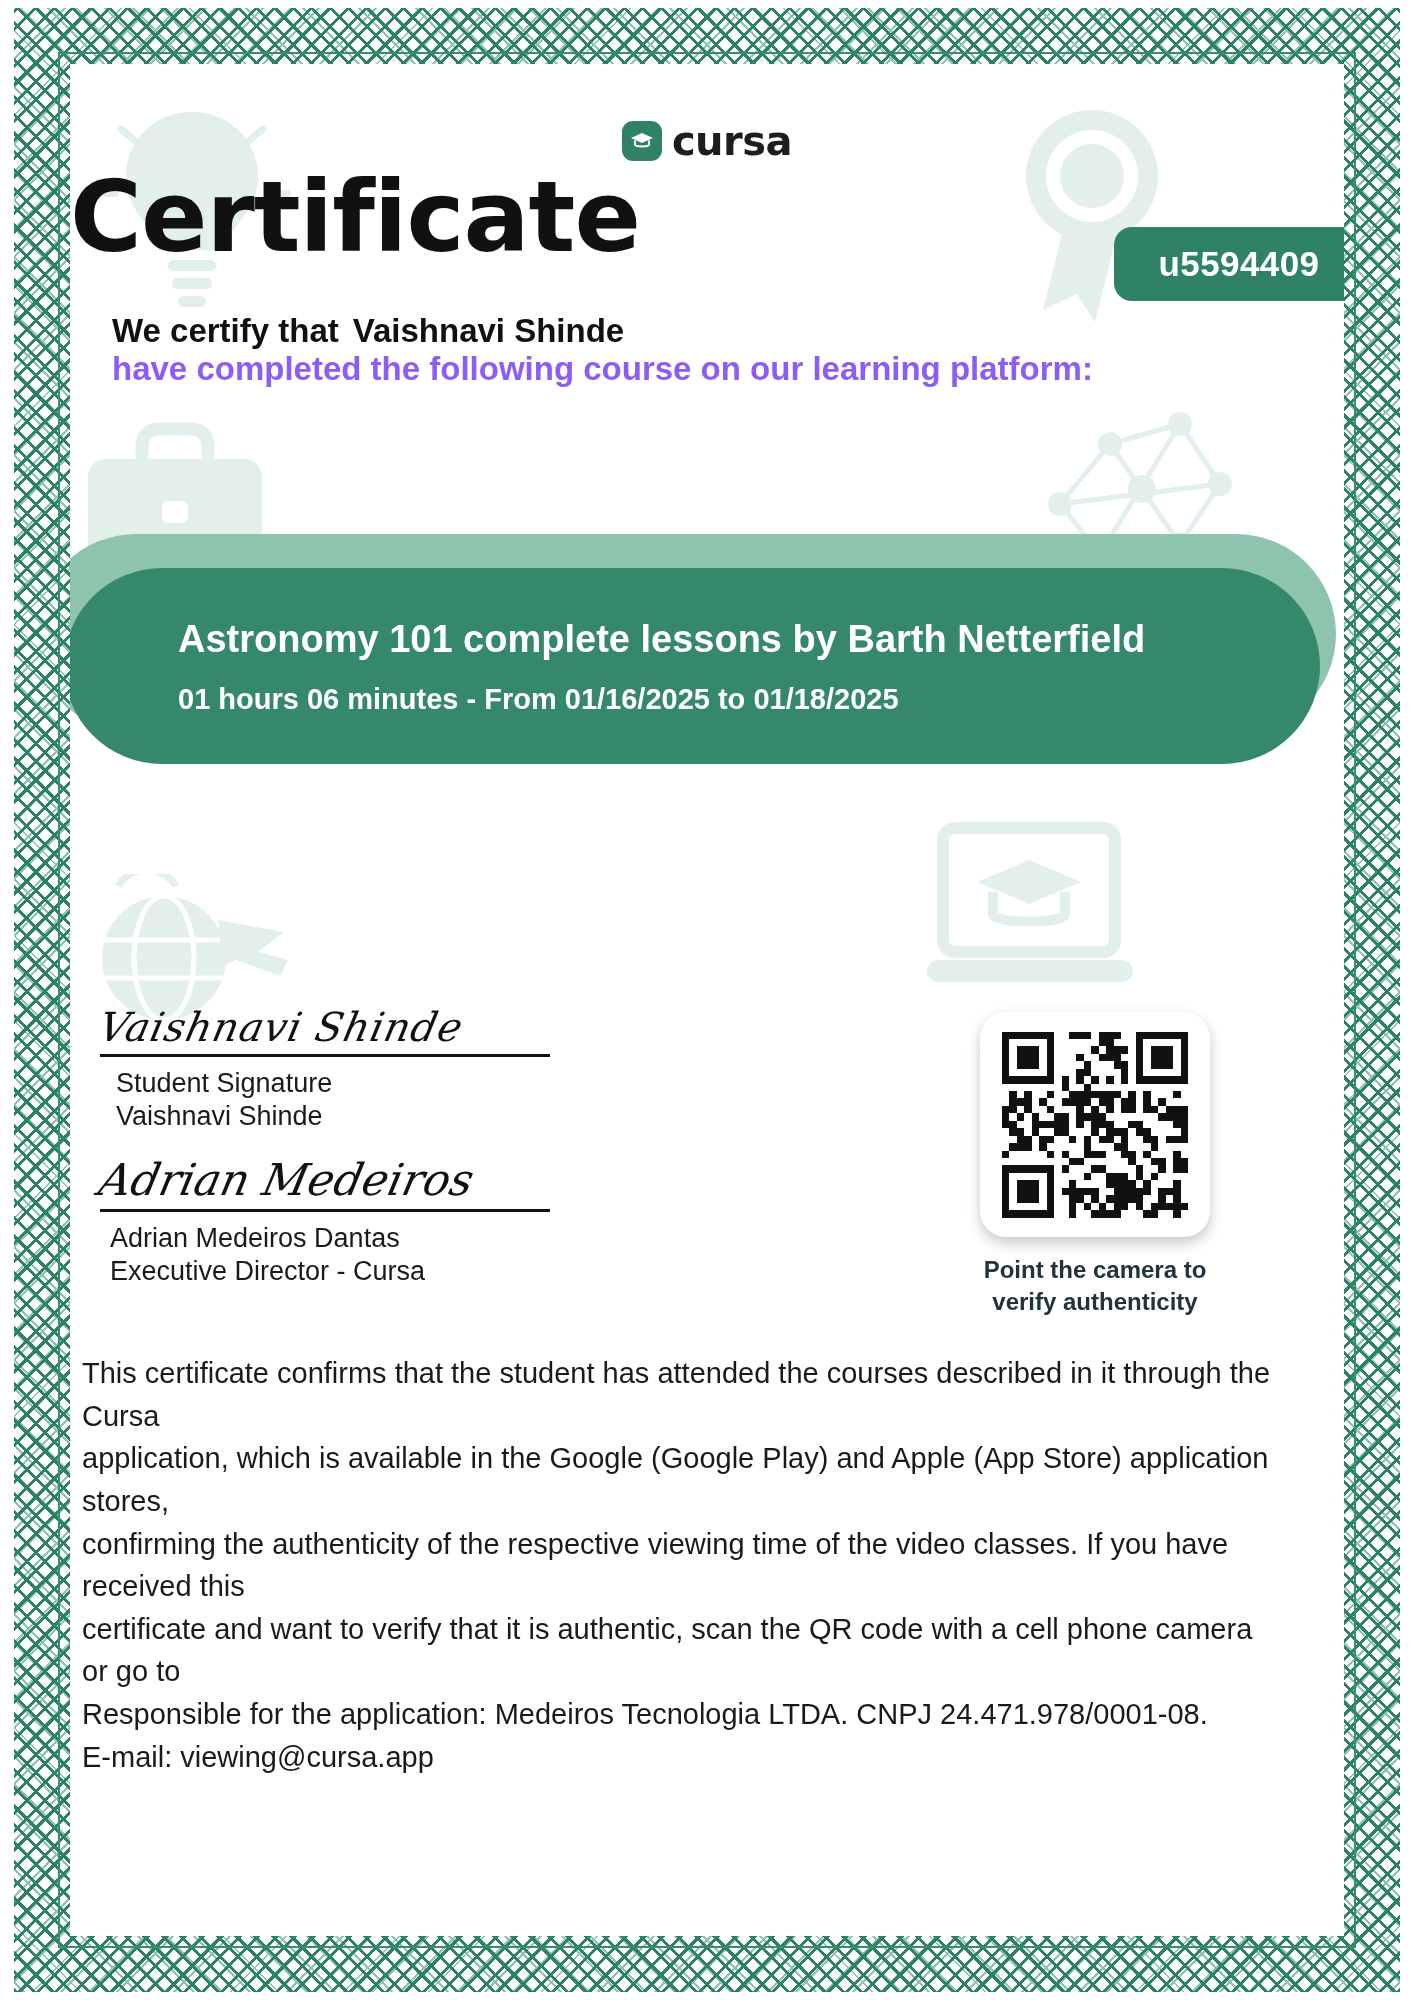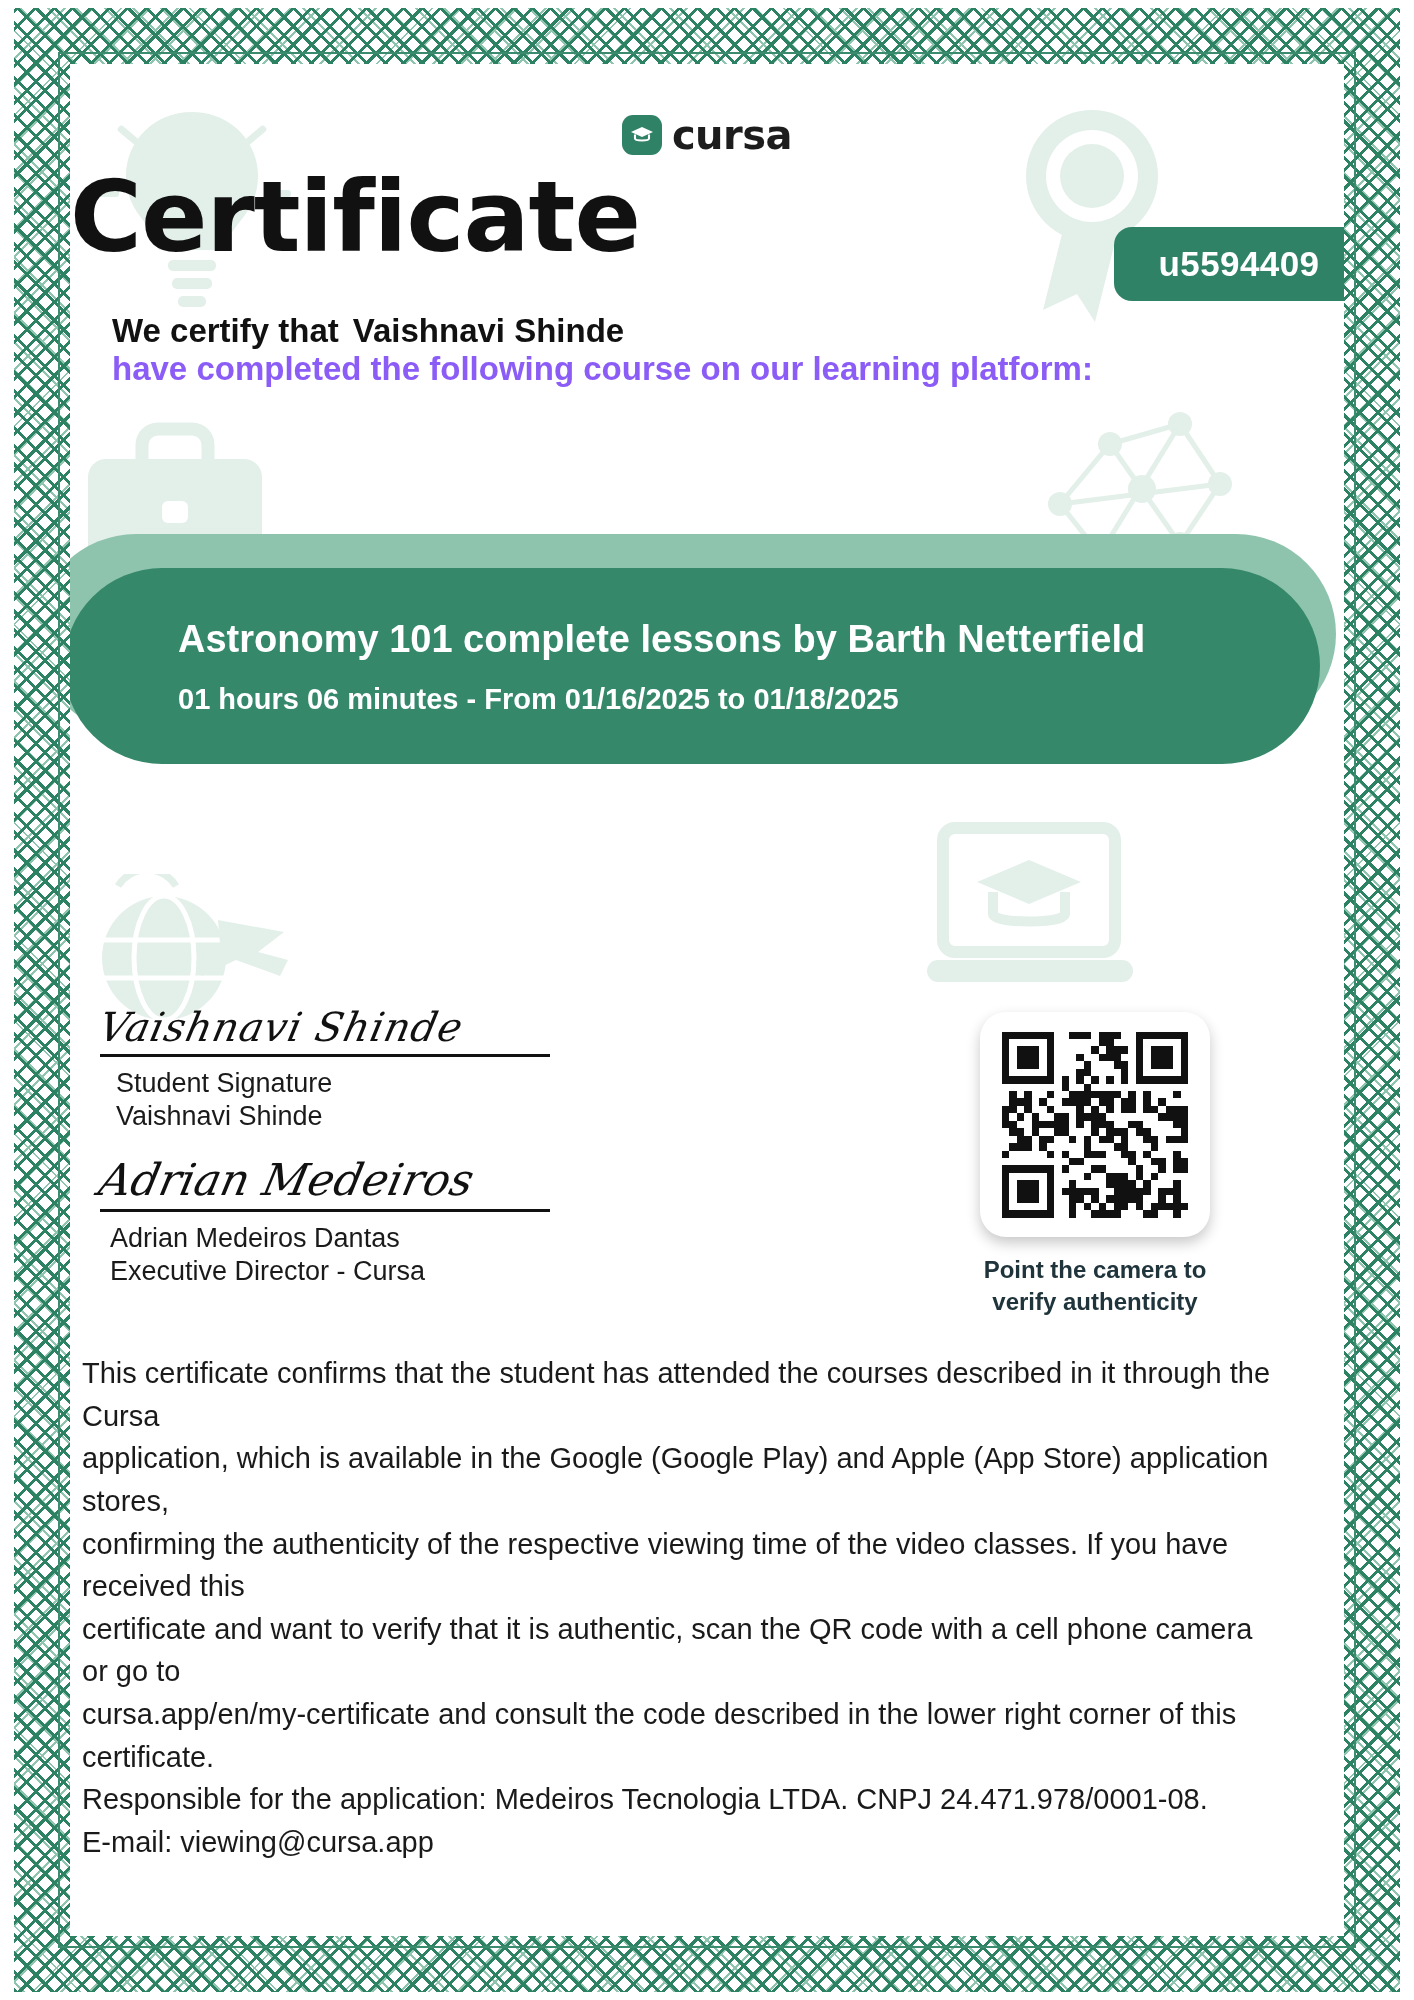--- a/index.html
+++ b/index.html
@@ -61,21 +61,21 @@
     overflow: hidden;
   }
 
   
   .wm { position: absolute; opacity: 1; }
   .wm svg { display: block; }
 
   
   .logo-row {
     position: absolute;
-    left: 0; top: 48px;
+    left: 0; top: 54px;
     width: 1274px;
     text-align: center;
   }
   .logo-wrap {
     display: inline-flex;
     align-items: center;
     gap: 10px;
   }
   .logo-mark {
     width: 40px; height: 40px;
@@ -1038,19 +1038,18 @@
     <div class="qr-caption">
       <div>Point the camera to</div>
       <div>verify authenticity</div>
     </div>
 
     <div class="footer">
       <p>This certificate confirms that the student has attended the courses described in it through the Cursa</p>
       <p>application, which is available in the Google (Google Play) and Apple (App Store) application stores,</p>
       <p>confirming the authenticity of the respective viewing time of the video classes. If you have received this</p>
       <p>certificate and want to verify that it is authentic, scan the QR code with a cell phone camera or go to</p>
-      <p>cursa.app/en/my-certificate and consult the code described in the lower right corner of this certificate.</p>
       <p>Responsible for the application: Medeiros Tecnologia LTDA. CNPJ 24.471.978/0001-08.</p>
       <p>E-mail: viewing@cursa.app</p>
     </div>
 
   </div>
 </div>
 
 </body></html>

